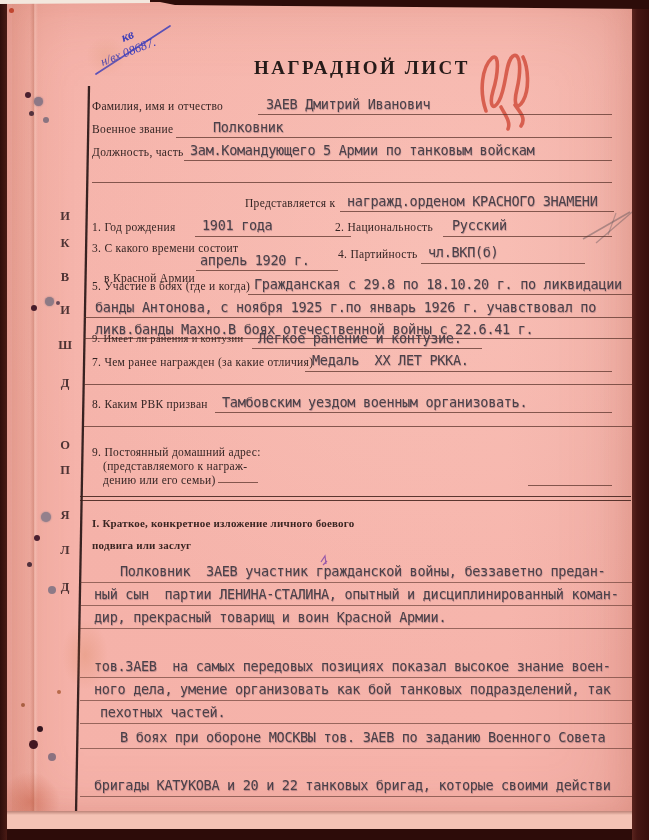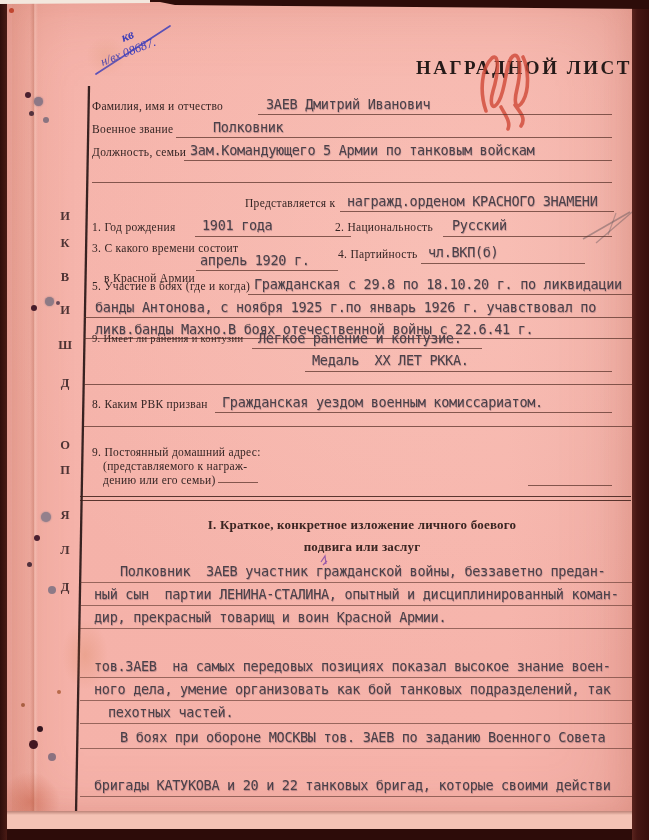--- a/index.html
+++ b/index.html
@@ -16,24 +16,24 @@
           background:linear-gradient(to right, rgba(200,120,80,.10), rgba(0,0,0,0));}
   .lbl{position:absolute;font-family:"Liberation Serif",serif;font-size:11.5px;color:#342423;
        letter-spacing:.3px;white-space:pre;}
   .typed{position:absolute;font-family:"DejaVu Sans Mono",monospace;font-size:13.5px;color:#4b4149;
          letter-spacing:-.3px;white-space:pre;text-shadow:.5px .5px .7px rgba(70,45,70,.35);}
   .rule{position:absolute;height:0;border-top:1px solid rgba(88,48,40,.72);}
   .rule.heavy{border-top:1.6px solid rgba(62,30,25,.85);}
   .notice{position:absolute;left:340px;top:29px;width:256px;text-align:right;}
   .notice span{font-weight:bold;font-size:11px;color:#2e211f;border-bottom:1px solid rgba(50,30,26,.8);
                padding-bottom:1px;letter-spacing:.2px;}
-  .title{position:absolute;left:92px;top:57px;width:540px;text-align:right;
+  .title{position:absolute;left:92px;top:57px;width:540px;text-align:center;
          font-weight:bold;font-size:19px;letter-spacing:2.5px;color:#261b19;}
-  .heading{position:absolute;left:92px;width:540px;text-align:center;font-weight:bold;
-           font-size:13px;color:#3a2522;letter-spacing:.2px;}
+  .heading{position:absolute;left:92px;width:540px;font-weight:bold;
+           font-size:11px;color:#3a2522;letter-spacing:.2px;}
   .bodyline{position:absolute;left:80px;width:552px;height:21px;
             border-bottom:1px solid rgba(90,50,42,.6);}
   .bodyline .typed{position:static;display:block;line-height:20px;}
   .marginletter{position:absolute;left:56px;width:18px;text-align:center;font-weight:bold;
                 font-size:12.5px;color:#3c2628;opacity:.9;font-family:"Liberation Serif",serif;}
   .dot{position:absolute;border-radius:50%;}
   .edge-right{position:absolute;left:632px;top:0;width:17px;height:840px;
               background:linear-gradient(to right,#5a241e,#451613 30%,#380f0c);}
   .edge-bottom-strip{position:absolute;left:0;top:811px;width:633px;height:19px;
               background:linear-gradient(to bottom, rgba(120,55,45,.45) 0, rgba(120,55,45,0) 4px),
@@ -92,21 +92,21 @@
   </svg>
 
   <div class="lbl" style="left:92px;top:100px">Фамилия, имя и отчество</div>
   <div class="typed" style="left:266px;top:96px">ЗАЕВ Дмитрий Иванович</div>
   <div class="rule" style="left:258px;top:114px;width:354px"></div>
 
   <div class="lbl" style="left:92px;top:123px">Военное звание</div>
   <div class="typed" style="left:213px;top:119px">Полковник</div>
   <div class="rule" style="left:176px;top:137px;width:436px"></div>
 
-  <div class="lbl" style="left:92px;top:146px">Должность, семьи</div>
+  <div class="lbl" style="left:92px;top:146px">Должность, часть</div>
   <div class="typed" style="left:190px;top:142px">Зам.Командующего 5 Армии по танковым войскам</div>
   <div class="rule" style="left:184px;top:160px;width:428px"></div>
   <div class="rule" style="left:92px;top:182px;width:520px"></div>
 
   <div class="lbl" style="left:245px;top:197px">Представляется к</div>
   <div class="typed" style="left:347px;top:193px">награжд.орденом КРАСНОГО ЗНАМЕНИ</div>
   <div class="rule" style="left:340px;top:211px;width:274px"></div>
 
   <div class="lbl" style="left:92px;top:221px">1. Год рождения</div>
   <div class="typed" style="left:202px;top:217px">1901 года</div>
@@ -130,26 +130,27 @@
   <div class="rule" style="left:248px;top:294px;width:384px"></div>
   <div class="typed" style="left:95px;top:299px">банды Антонова, с ноября 1925 г.по январь 1926 г. учавствовал по</div>
   <div class="rule" style="left:84px;top:317px;width:548px"></div>
   <div class="typed" style="left:95px;top:321px">ликв.банды Махно.В боях отечественной войны с 22.6.41 г.</div>
   <div class="rule" style="left:84px;top:338px;width:548px"></div>
 
   <div class="lbl" style="left:92px;top:333px;font-size:10.5px">9. Имеет ли ранения и контузии</div>
   <div class="typed" style="left:258px;top:330px">Легкое ранение и контузие.</div>
   <div class="rule" style="left:252px;top:348px;width:230px"></div>
 
+  <div class="lbl" style="left:92px;top:356px">7. Чем ранее награжден (за какие отличия)</div>
   <div class="typed" style="left:312px;top:352px">Медаль  XX ЛЕТ РККА.</div>
   <div class="rule" style="left:305px;top:371px;width:307px"></div>
   <div class="rule" style="left:84px;top:384px;width:548px"></div>
 
   <div class="lbl" style="left:92px;top:398px">8. Каким РВК призван</div>
-  <div class="typed" style="left:222px;top:394px">Гражданская уездом военным комиссариатом.</div>
+  <div class="typed" style="left:222px;top:394px">Тамбовским уездом военным организовать.</div>
   <div class="rule" style="left:215px;top:412px;width:397px"></div>
   <div class="rule" style="left:84px;top:426px;width:548px"></div>
 
   <div class="lbl" style="left:92px;top:446px">9. Постоянный домашний адрес:</div>
   <div class="lbl" style="left:103px;top:460px">(представляемого к награж-</div>
   <div class="lbl" style="left:103px;top:474px">дению или его семьи)</div>
   <div class="rule" style="left:218px;top:482px;width:40px"></div>
   <div class="rule" style="left:528px;top:485px;width:84px"></div>
 
   <div class="rule heavy" style="left:80px;top:496px;width:551px"></div>
@@ -171,21 +172,21 @@
   <div class="bodyline" style="top:607px">
       <span class="typed" style="padding-left:14px">дир, прекрасный товарищ и воин Красной Армии.</span>
     </div>
   <div class="bodyline" style="top:656px">
       <span class="typed" style="padding-left:14px">тов.ЗАЕВ  на самых передовых позициях показал высокое знание воен-</span>
     </div>
   <div class="bodyline" style="top:679px">
       <span class="typed" style="padding-left:14px">ного дела, умение организовать как бой танковых подразделений, так</span>
     </div>
   <div class="bodyline" style="top:702px">
-      <span class="typed" style="padding-left:28px">пехотных частей.</span>
+      <span class="typed" style="padding-left:20px">пехотных частей.</span>
     </div>
   <div class="bodyline" style="top:727px">
       <span class="typed" style="padding-left:40px">В боях при обороне МОСКВЫ тов. ЗАЕВ по заданию Военного Совета</span>
     </div>
   <div class="bodyline" style="top:775px">
       <span class="typed" style="padding-left:14px">бригады КАТУКОВА и 20 и 22 танковых бригад, которые своими действи</span>
     </div>
 
   <div class="dot" style="left:25px;top:92px;width:6px;height:6px;background:#4a1f2e"></div>
   <div class="dot" style="left:34px;top:97px;width:9px;height:9px;background:#8d7886;box-shadow:0 0 2px #8d7886"></div>

